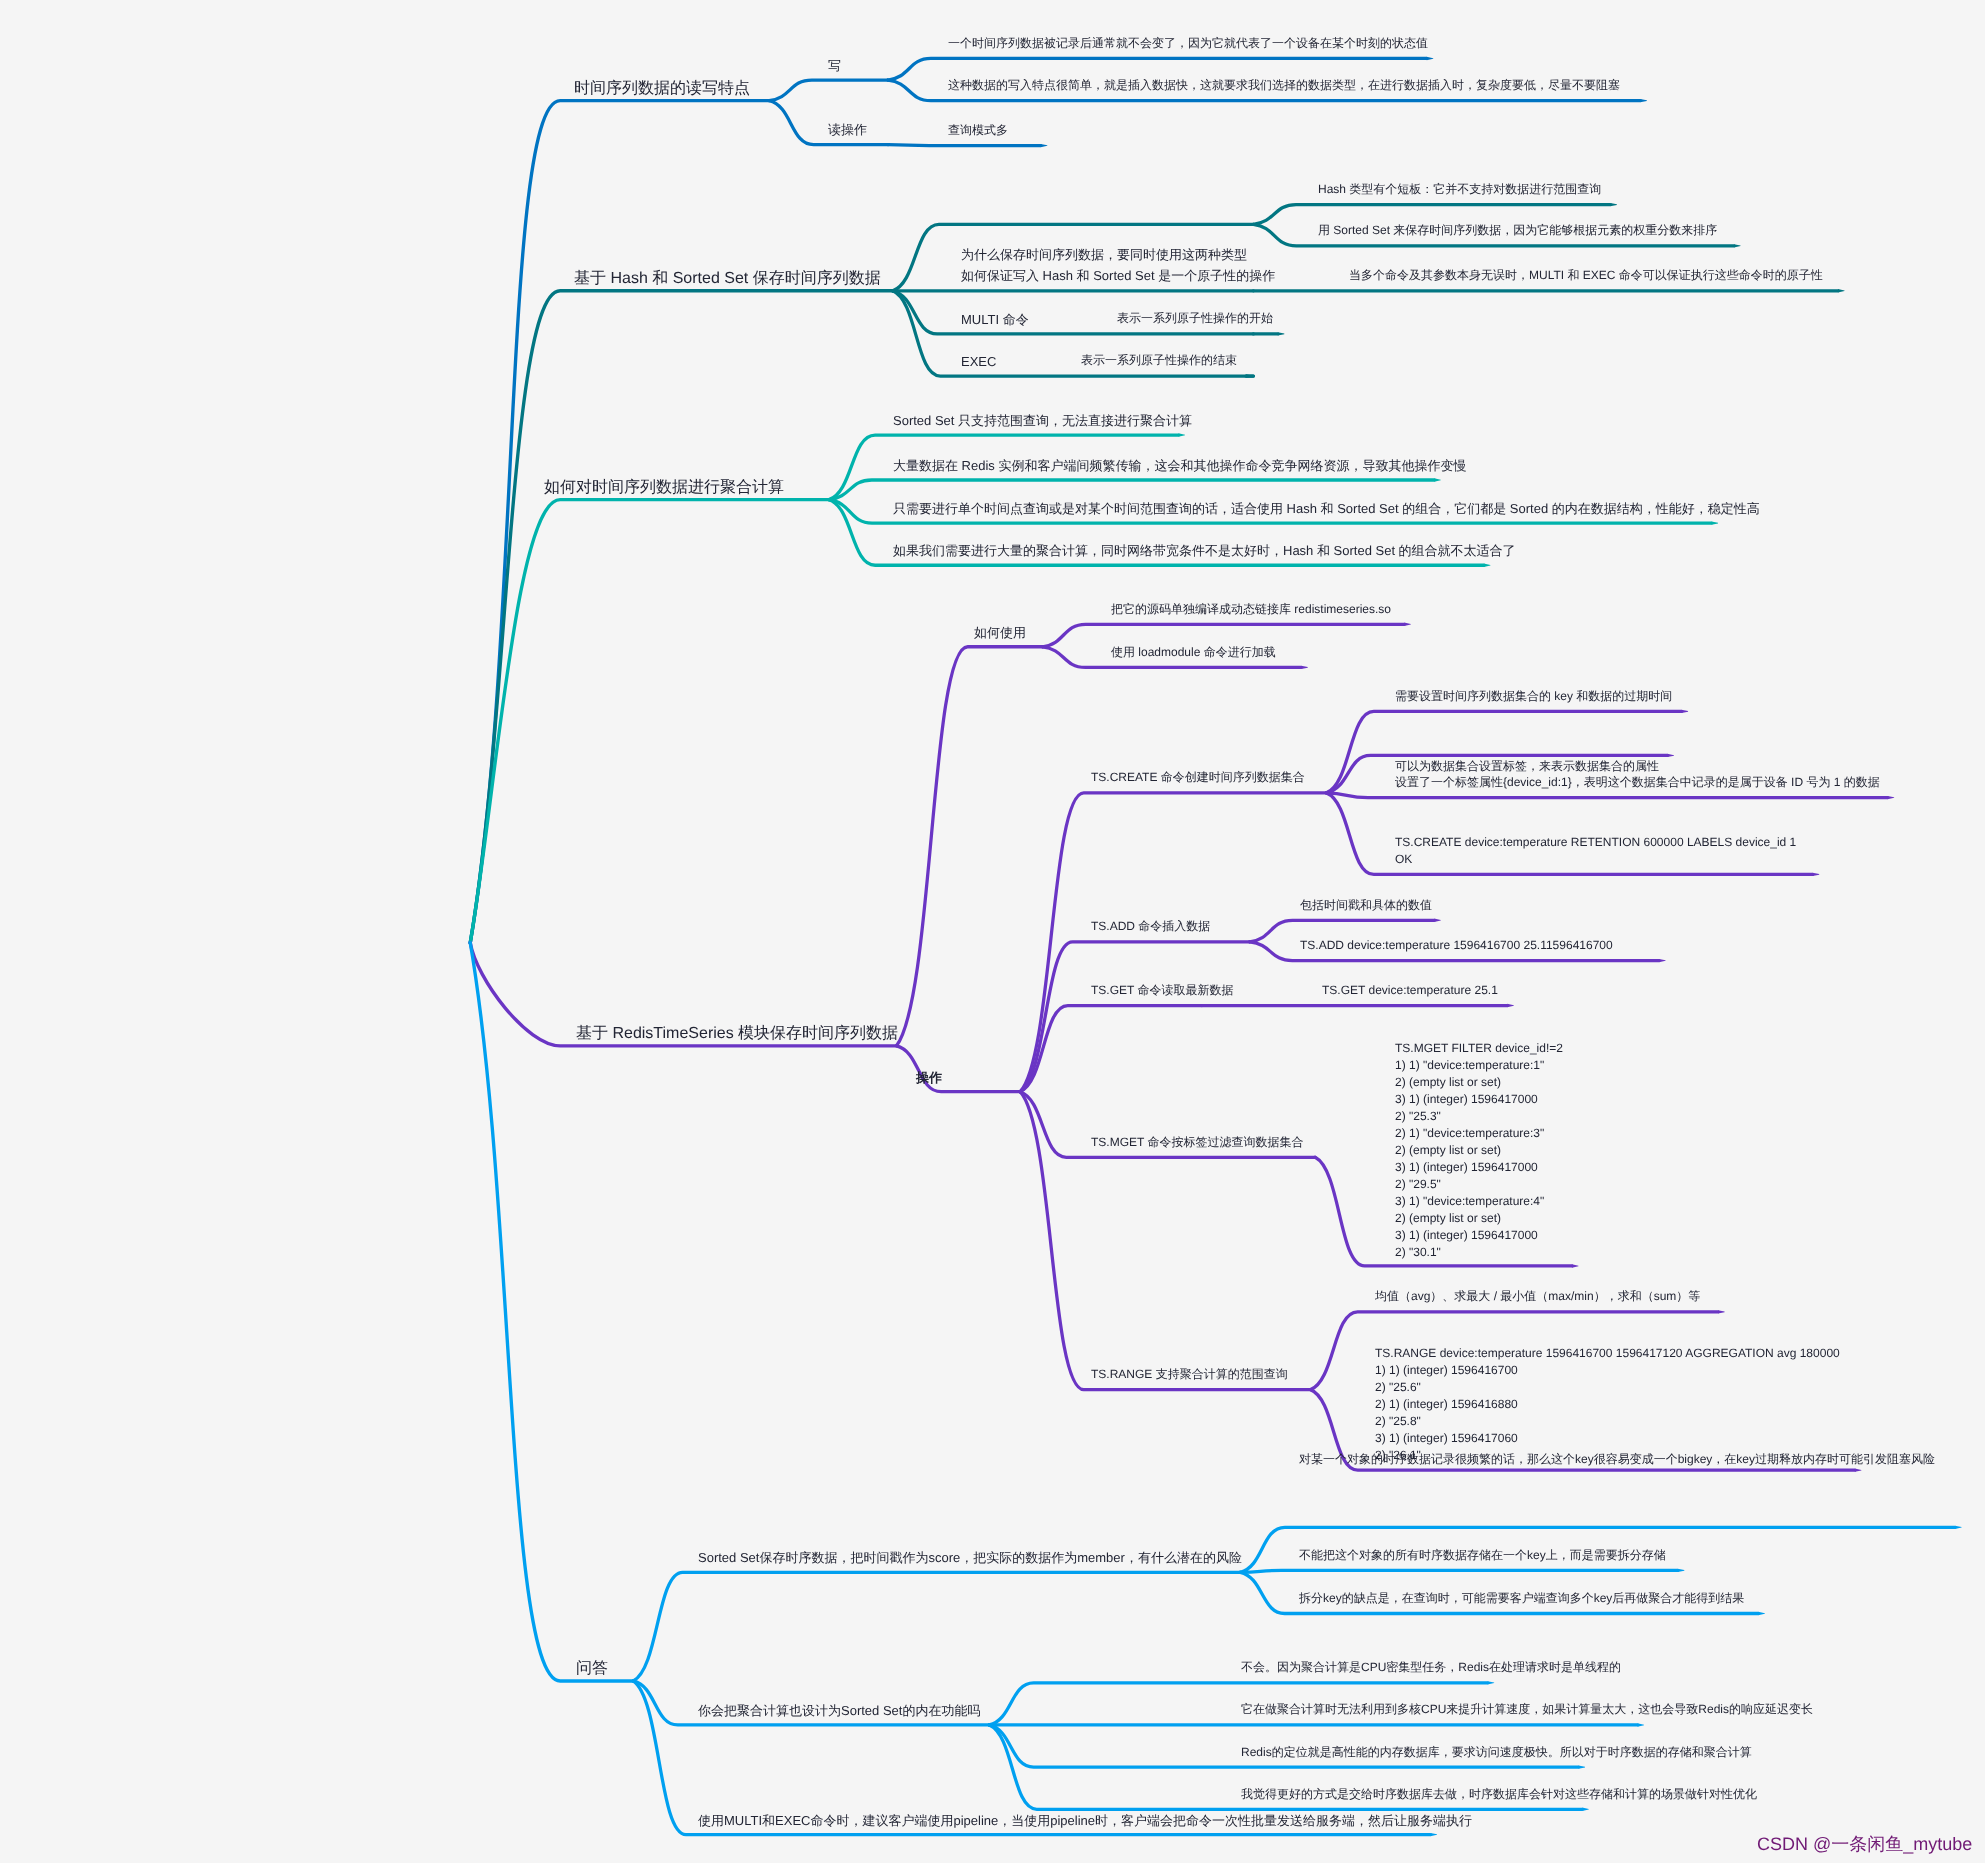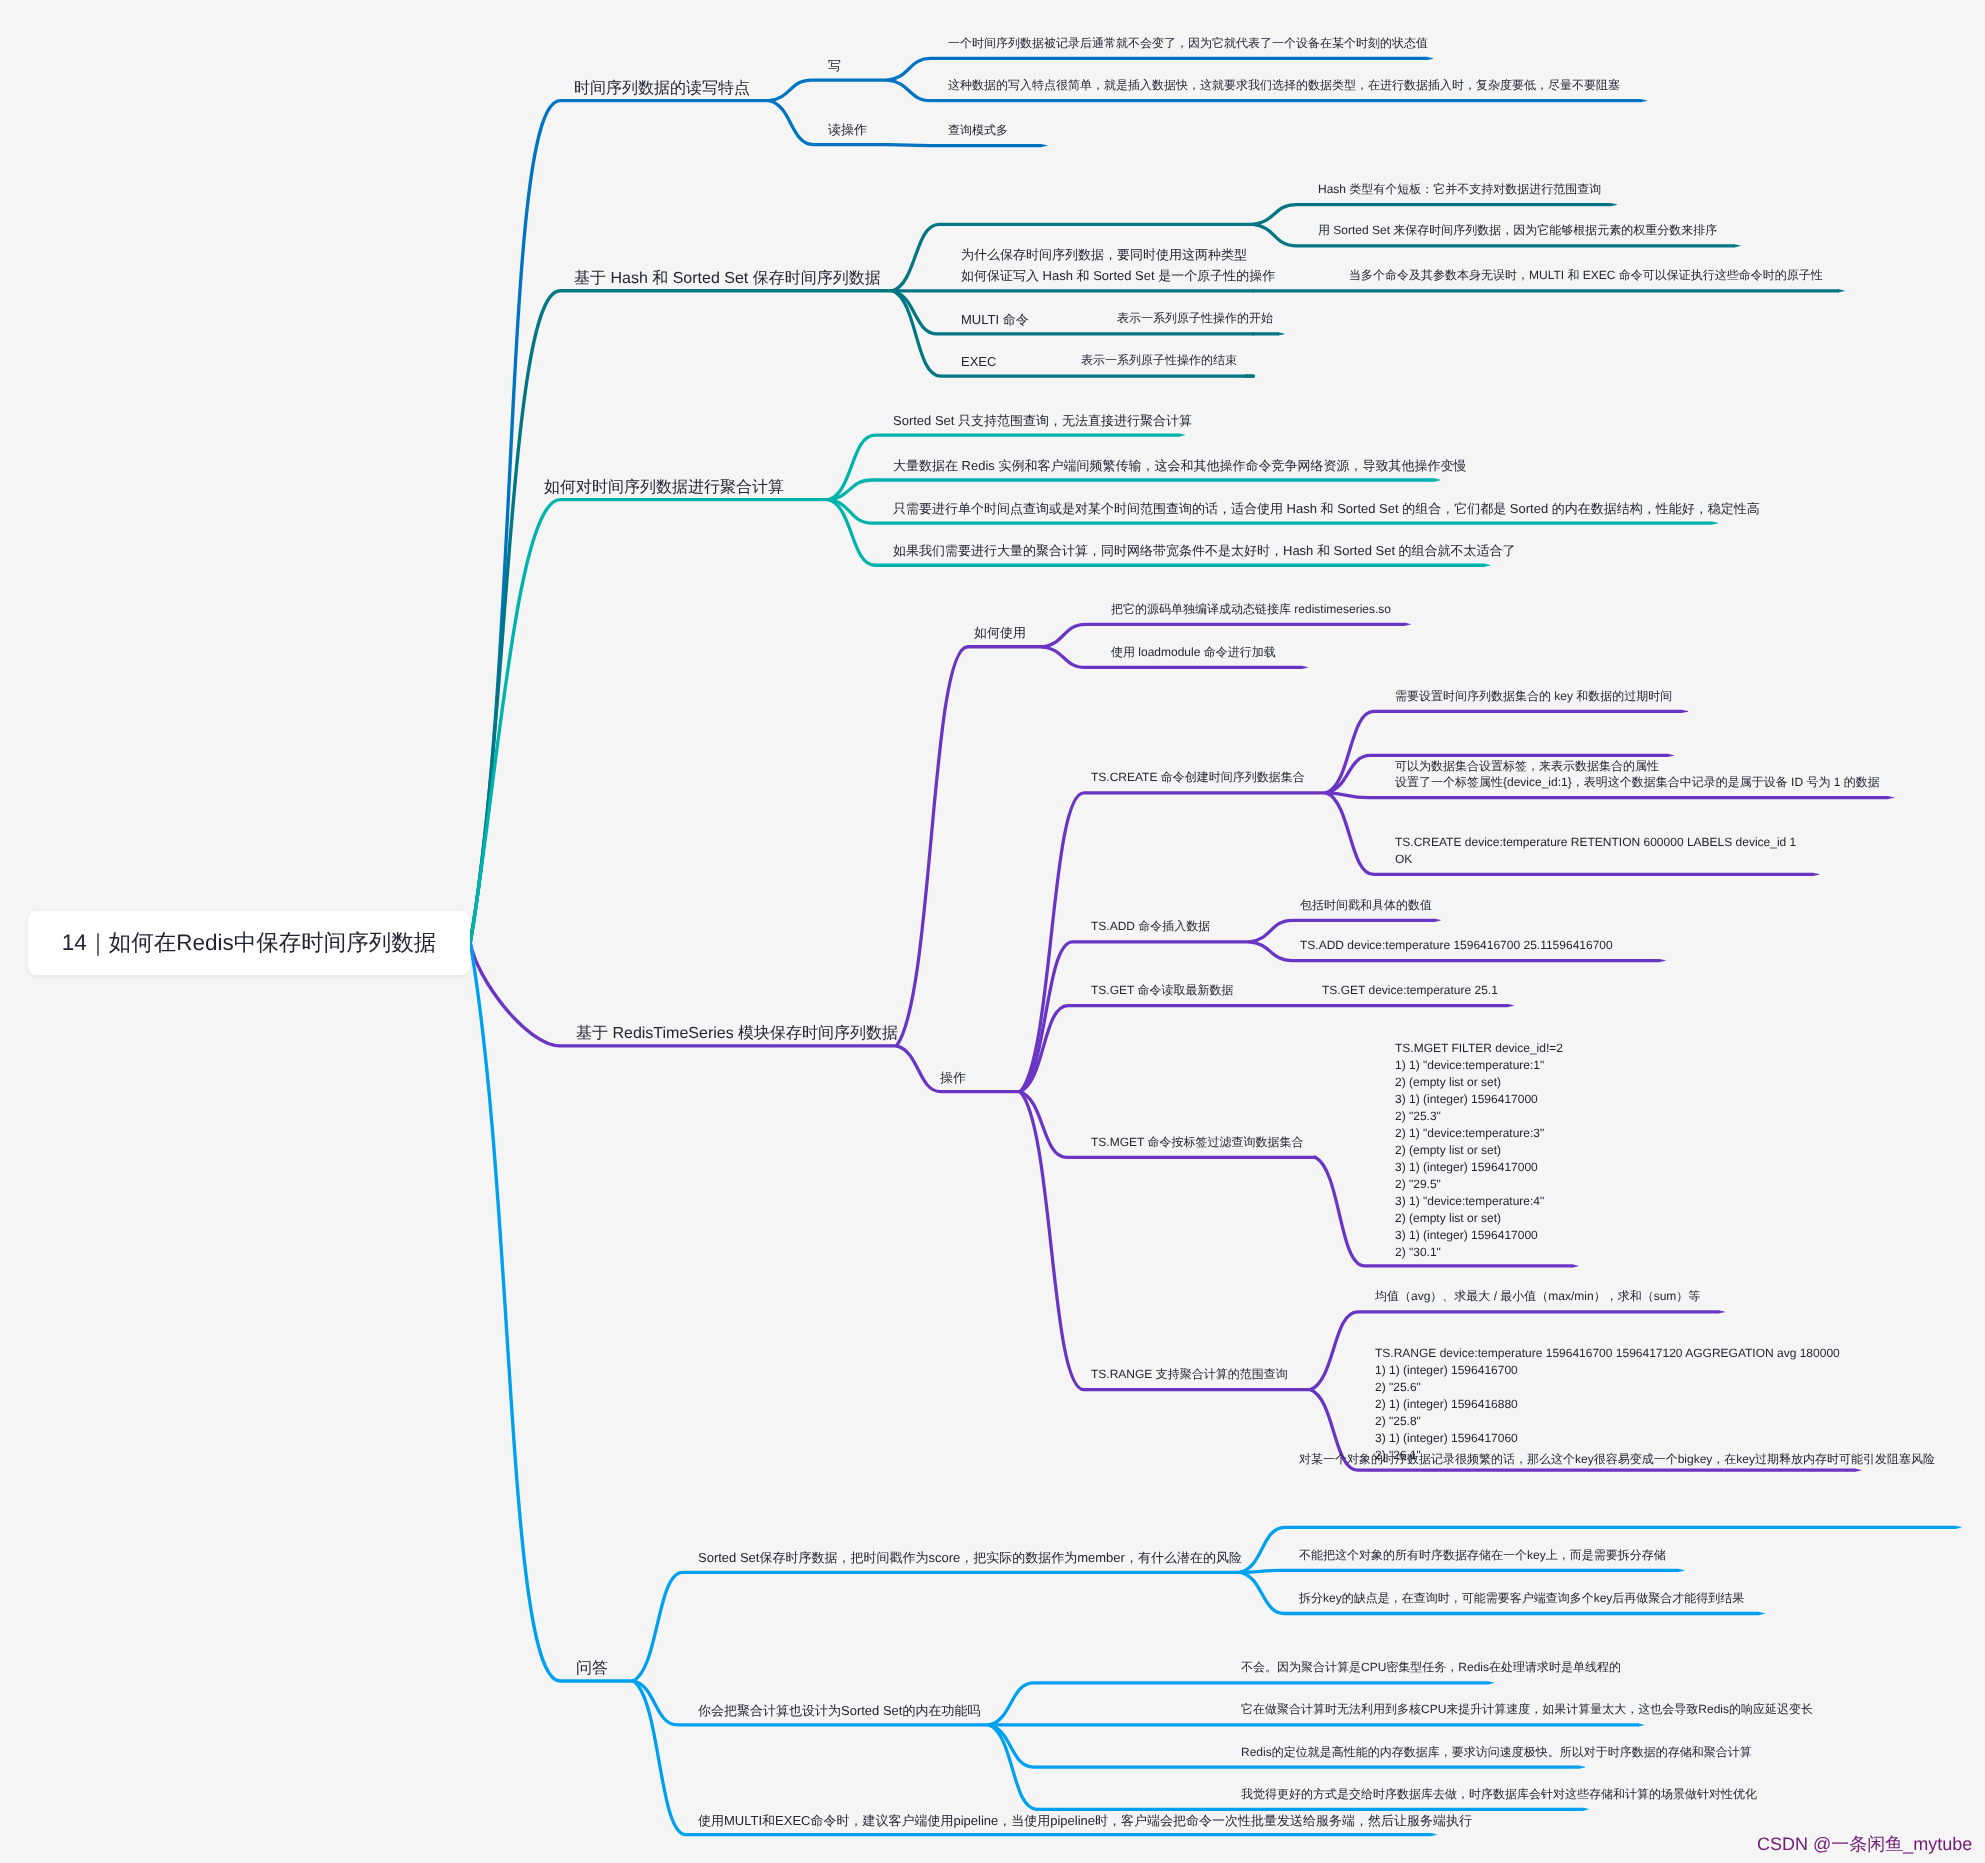--- a/index.html
+++ b/index.html
@@ -97,23 +97,20 @@
       <polygon points="1588,1794.2 1595,1795.7 1595,1796.3 1588,1797.8" fill="#00a0f0"></polygon>
       <path d="M1056 1841 L1748 1841" fill="none" stroke="#00a0f0" stroke-width="3.5" stroke-linecap="round" stroke-linejoin="round"></path>
       <polygon points="1748,1839.2 1755,1840.7 1755,1841.3 1748,1842.8" fill="#00a0f0"></polygon>
       <path d="M1056 1841 C1080.635 1846.4 1078.74 1886 1103.375 1886 L1685 1886" fill="none" stroke="#00a0f0" stroke-width="3.5" stroke-linecap="round" stroke-linejoin="round"></path>
       <polygon points="1685,1884.2 1692,1885.7 1692,1886.3 1685,1887.8" fill="#00a0f0"></polygon>
       <path d="M1056 1841 C1082.39 1851.8 1080.36 1931 1106.75 1931 L1689 1931" fill="none" stroke="#00a0f0" stroke-width="3.5" stroke-linecap="round" stroke-linejoin="round"></path>
       <polygon points="1689,1929.2 1696,1930.7 1696,1931.3 1689,1932.8" fill="#00a0f0"></polygon>
       <path d="M676 1794 C705.276 1813.68 703.024 1958 732.3 1958 L1527 1958" fill="none" stroke="#00a0f0" stroke-width="3.5" stroke-linecap="round" stroke-linejoin="round"></path>
       <polygon points="1527,1956.2 1534,1957.7 1534,1958.3 1527,1959.8" fill="#00a0f0"></polygon>
     </svg>
-  <div id="root-node" style="left: 28px; top: 911px; width: 442px; height: 64px;">
-    <span id="root-title">14｜如何在Redis中保存时间序列数据</span>
-  </div>
   <div id="labels">
       <div class="node-label l1" style="left: 574px; top: 80px;">时间序列数据的读写特点</div>
       <div class="node-label l2" style="left: 828px; top: 57px;">写</div>
       <div class="node-label" style="left: 948px; top: 35px;">一个时间序列数据被记录后通常就不会变了，因为它就代表了一个设备在某个时刻的状态值</div>
       <div class="node-label" style="left: 948px; top: 77px;">这种数据的写入特点很简单，就是插入数据快，这就要求我们选择的数据类型，在进行数据插入时，复杂度要低，尽量不要阻塞</div>
       <div class="node-label l2" style="left: 828px; top: 121px;">读操作</div>
       <div class="node-label" style="left: 948px; top: 122px;">查询模式多</div>
       <div class="node-label l1" style="left: 574px; top: 270px;">基于 Hash 和 Sorted Set 保存时间序列数据</div>
       <div class="node-label l2" style="left: 961px; top: 201px; margin-top: 45px;">为什么保存时间序列数据，要同时使用这两种类型</div>
       <div class="node-label" style="left: 1318px; top: 181px;">Hash 类型有个短板：它并不支持对数据进行范围查询</div>
@@ -126,21 +123,21 @@
       <div class="node-label" style="left: 1081px; top: 352px;">表示一系列原子性操作的结束</div>
       <div class="node-label l1" style="left: 544px; top: 479px;">如何对时间序列数据进行聚合计算</div>
       <div class="node-label l2" style="left: 893px; top: 412px;">Sorted Set 只支持范围查询，无法直接进行聚合计算</div>
       <div class="node-label l2" style="left: 893px; top: 457px;">大量数据在 Redis 实例和客户端间频繁传输，这会和其他操作命令竞争网络资源，导致其他操作变慢</div>
       <div class="node-label l2" style="left: 893px; top: 500px;">只需要进行单个时间点查询或是对某个时间范围查询的话，适合使用 Hash 和 Sorted Set 的组合，它们都是 Sorted 的内在数据结构，性能好，稳定性高</div>
       <div class="node-label l2" style="left: 893px; top: 542px;">如果我们需要进行大量的聚合计算，同时网络带宽条件不是太好时，Hash 和 Sorted Set 的组合就不太适合了</div>
       <div class="node-label l1" style="left: 576px; top: 1025px;">基于 RedisTimeSeries 模块保存时间序列数据</div>
       <div class="node-label l2" style="left: 974px; top: 624px;">如何使用</div>
       <div class="node-label" style="left: 1111px; top: 601px;">把它的源码单独编译成动态链接库 redistimeseries.so</div>
       <div class="node-label" style="left: 1111px; top: 644px;">使用 loadmodule 命令进行加载</div>
-      <div class="node-label l2" style="left: 940px; top: 1069px;">操作</div>
+      <div class="node-label l2" style="left: 916px; top: 1069px; font-weight: bold;">操作</div>
       <div class="node-label" style="left: 1091px; top: 769px;">TS.CREATE 命令创建时间序列数据集合</div>
       <div class="node-label" style="left: 1395px; top: 688px;">需要设置时间序列数据集合的 key 和数据的过期时间</div>
       <div class="node-label" style="left: 1395px; top: 758px;">可以为数据集合设置标签，来表示数据集合的属性</div>
       <div class="node-label" style="left: 1395px; top: 774px;">设置了一个标签属性{device_id:1}，表明这个数据集合中记录的是属于设备 ID 号为 1 的数据</div>
       <div class="node-label" style="left: 1395px; top: 834px;">TS.CREATE device:temperature RETENTION 600000 LABELS device_id 1
 OK</div>
       <div class="node-label" style="left: 1091px; top: 918px;">TS.ADD 命令插入数据</div>
       <div class="node-label" style="left: 1300px; top: 897px;">包括时间戳和具体的数值</div>
       <div class="node-label" style="left: 1300px; top: 937px;">TS.ADD device:temperature 1596416700 25.11596416700</div>
       <div class="node-label" style="left: 1091px; top: 982px;">TS.GET 命令读取最新数据</div>

